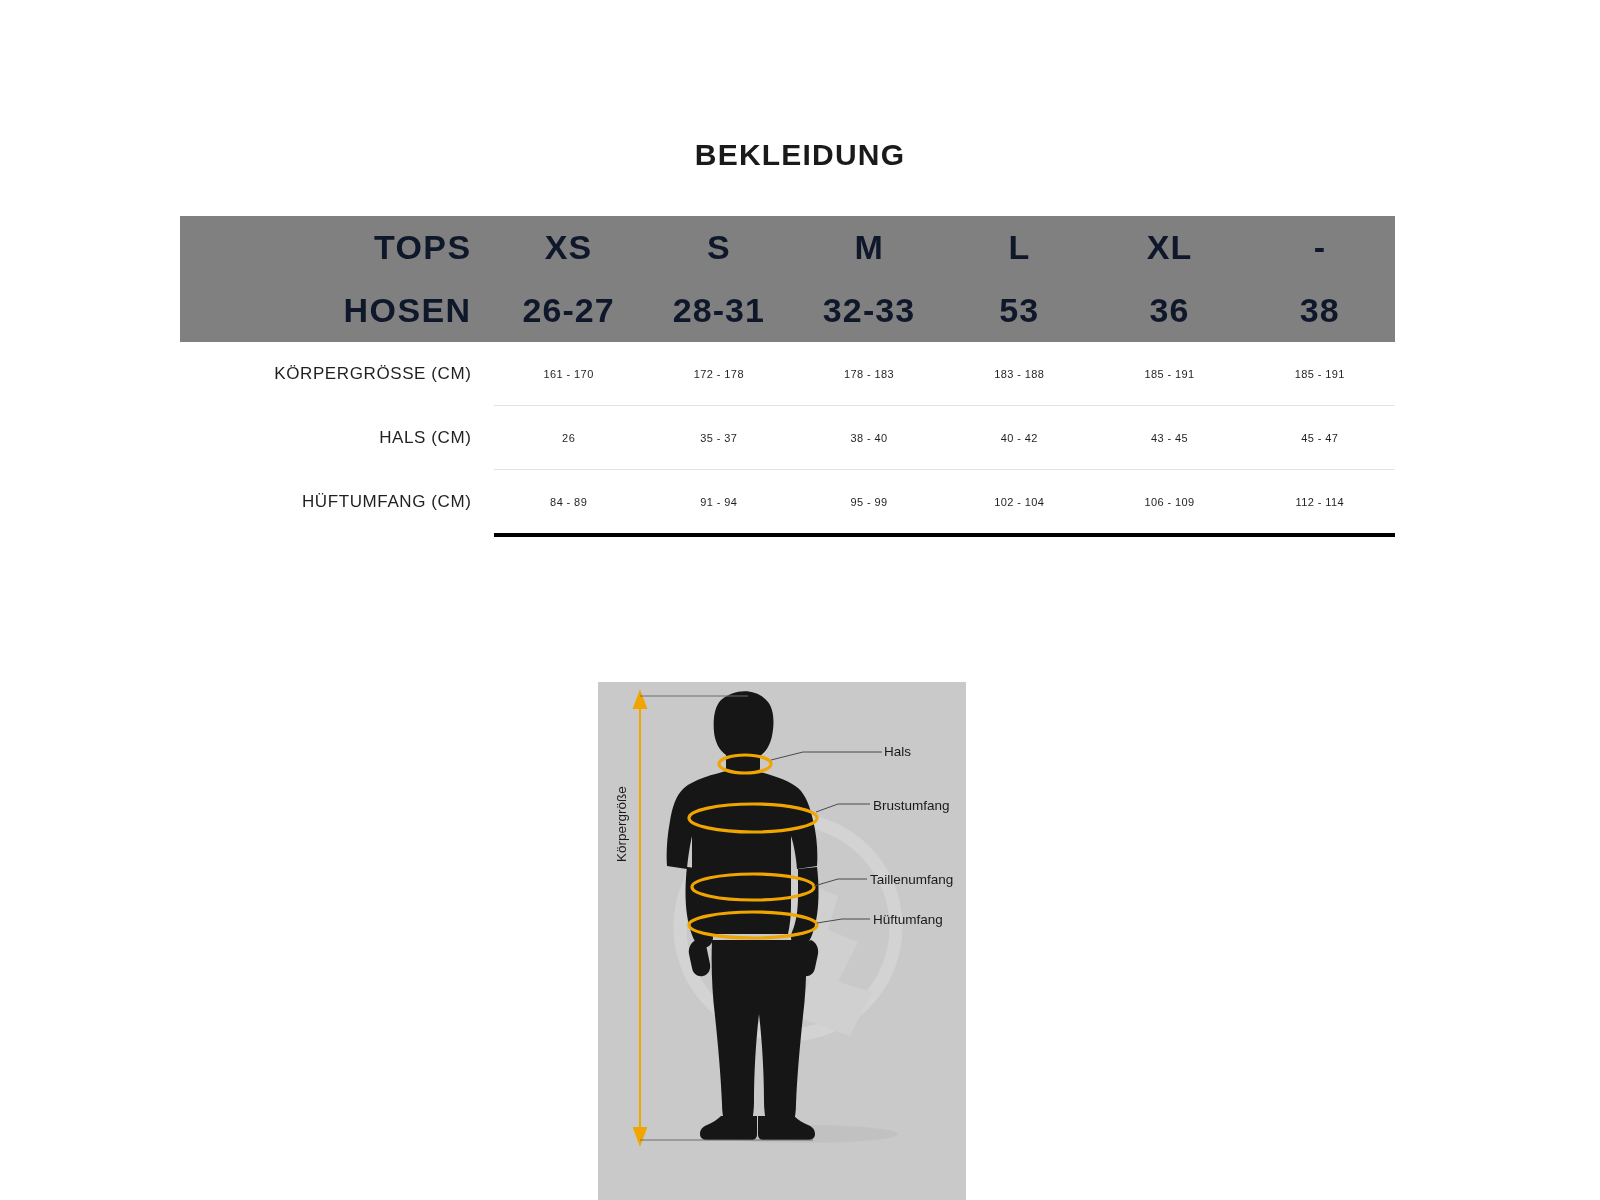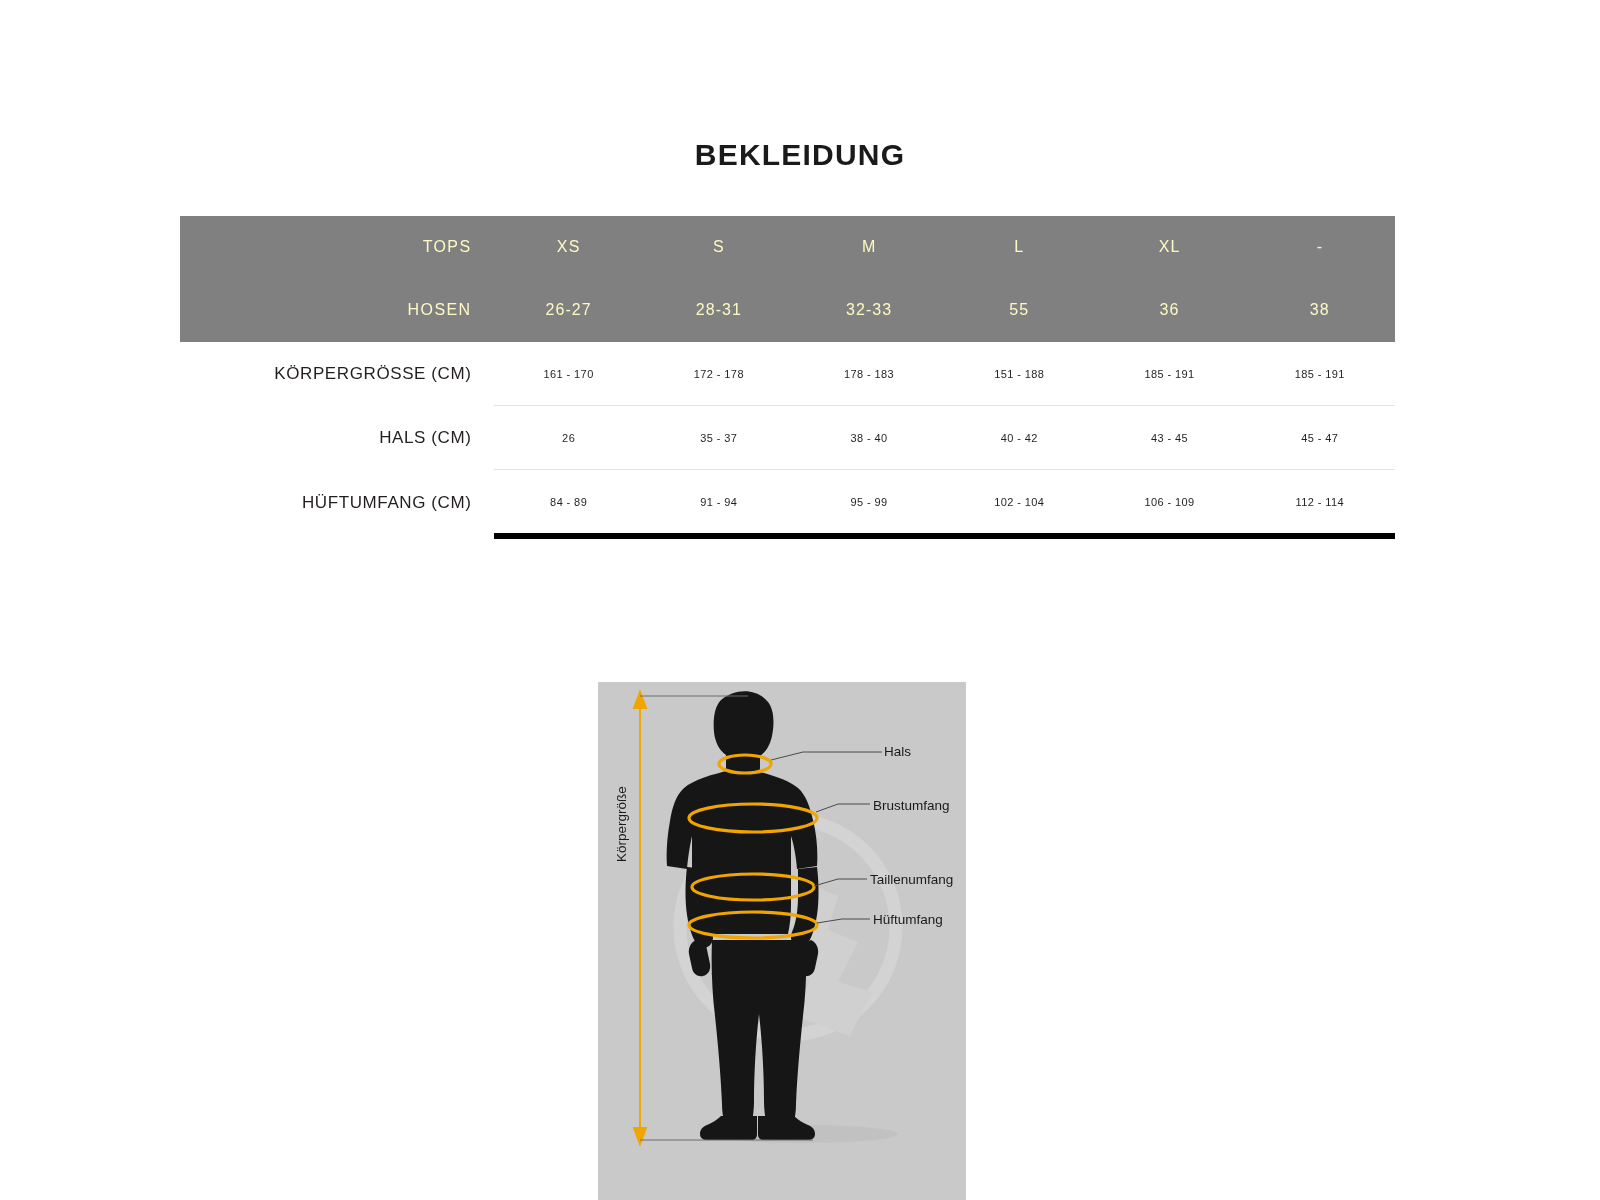--- a/index.html
+++ b/index.html
@@ -45,23 +45,23 @@
     border-collapse: collapse;
     width: 100%;
     table-layout: fixed;
   }
 
   table.size-table col.label-col { width: 313px; }
   table.size-table col.size-col  { width: 150px; }
 
   thead tr.head-row th {
     background: #808080;
-    color: #fef9c3;
-    font-size: 16px;
-    font-weight: normal;
+    color: #0f172a;
+    font-size: 34px;
+    font-weight: bold;
     letter-spacing: 1.1px;
     padding: 0;
     height: 62px;
     vertical-align: middle;
     text-align: center;
   }
   thead tr.head-row th.row-label {
     text-align: right;
     padding-right: 22px;
     letter-spacing: 1.4px;
@@ -80,21 +80,21 @@
     letter-spacing: 0.4px;
   }
   tbody td.row-label {
     text-align: right;
     padding-right: 22px;
     font-size: 17px;
     letter-spacing: 0.6px;
     border-bottom: 1px solid transparent;
   }
   tbody tr:last-child td {
-    border-bottom: 6px solid #000000;
+    border-bottom: 4px solid #000000;
   }
   tbody tr:last-child td.row-label {
     border-bottom: 1px solid transparent;
   }
 
   .figure {
     position: absolute;
     left: 598px;
     top: 636px;
     width: 368px;
@@ -154,32 +154,32 @@
           <th>M</th>
           <th>L</th>
           <th>XL</th>
           <th>-</th>
         </tr>
         <tr class="head-row second">
           <th class="row-label">HOSEN</th>
           <th>26-27</th>
           <th>28-31</th>
           <th>32-33</th>
-          <th>55</th>
+          <th>53</th>
           <th>36</th>
           <th>38</th>
         </tr>
       </thead>
       <tbody>
         <tr>
           <td class="row-label">KÖRPERGRÖSSE (CM)</td>
           <td>161 - 170</td>
           <td>172 - 178</td>
           <td>178 - 183</td>
-          <td>151 - 188</td>
+          <td>183 - 188</td>
           <td>185 - 191</td>
           <td>185 - 191</td>
         </tr>
         <tr>
           <td class="row-label">HALS (CM)</td>
           <td>26</td>
           <td>35 - 37</td>
           <td>38 - 40</td>
           <td>40 - 42</td>
           <td>43 - 45</td>

